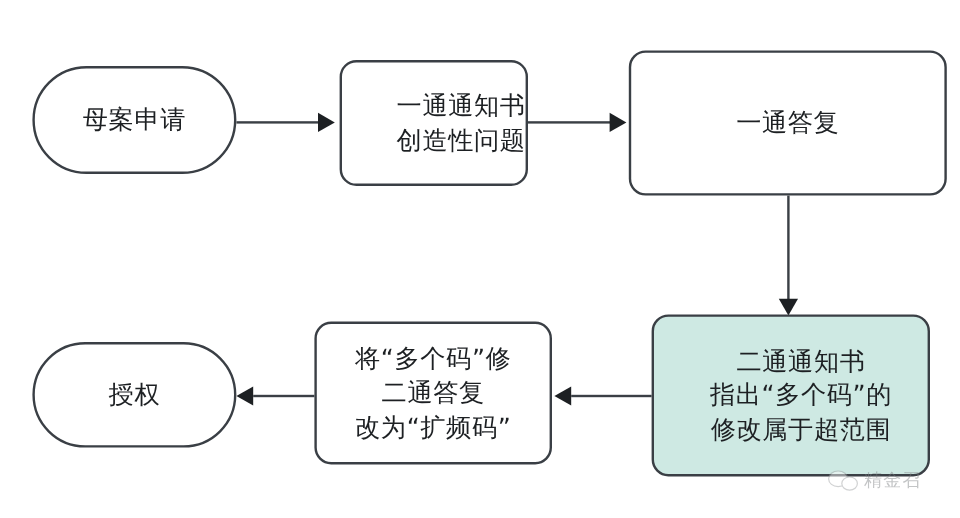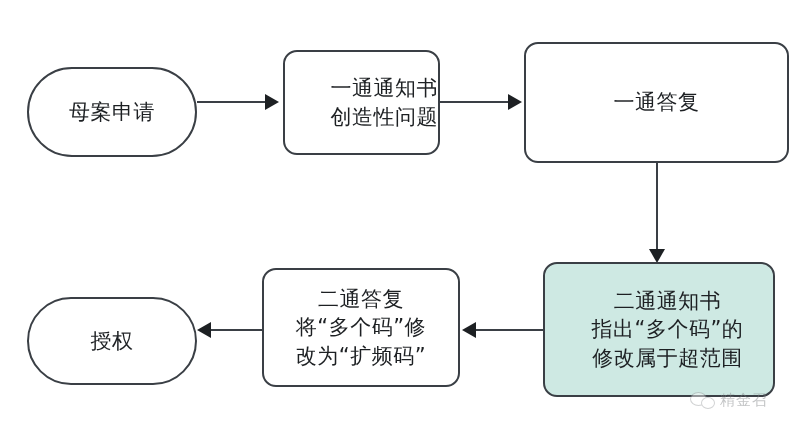--- a/index.html
+++ b/index.html
@@ -28,21 +28,20 @@
     text-align: center;
     letter-spacing: 0.5px;
   }
   .node .line {
     display: block;
     white-space: nowrap;
   }
   .pill {
     border-radius: 999px;
     font-size: 21px;
-    margin-top: 12px;
   }
   .rect {
     border-radius: 14px;
     font-size: 21px;
     line-height: 1.34;
   }
   .teal {
     background: #cee9e3;
     padding-left: 17px;
   }
@@ -128,22 +127,22 @@
   <div class="node rect teal" style="left:543px; top:262px; width:232px; height:135px;">
     <span class="line">二通通知书</span>
     <span class="line">指出“多个码”的</span>
     <span class="line">修改属于超范围</span>
   </div>
 
   <div class="edge-line edge-h" style="left:476px; top:329px; width:67px;"></div>
   <div class="arrow arrow-left" style="left:462px; top:322px;"></div>
 
   <div class="node rect" style="left:262px; top:268px; width:198px; height:119px;">
+    <span class="line">将“多个码”修</span>
     <span class="line">二通答复</span>
-    <span class="line">将“多个码”修</span>
     <span class="line">改为“扩频码”</span>
   </div>
 
   <div class="edge-line edge-h" style="left:211px; top:329px; width:51px;"></div>
   <div class="arrow arrow-left" style="left:197px; top:322px;"></div>
 
   <div class="node pill" style="left:27px; top:285px; width:170px; height:88px;">
     <span class="line">授权</span>
   </div>
 

